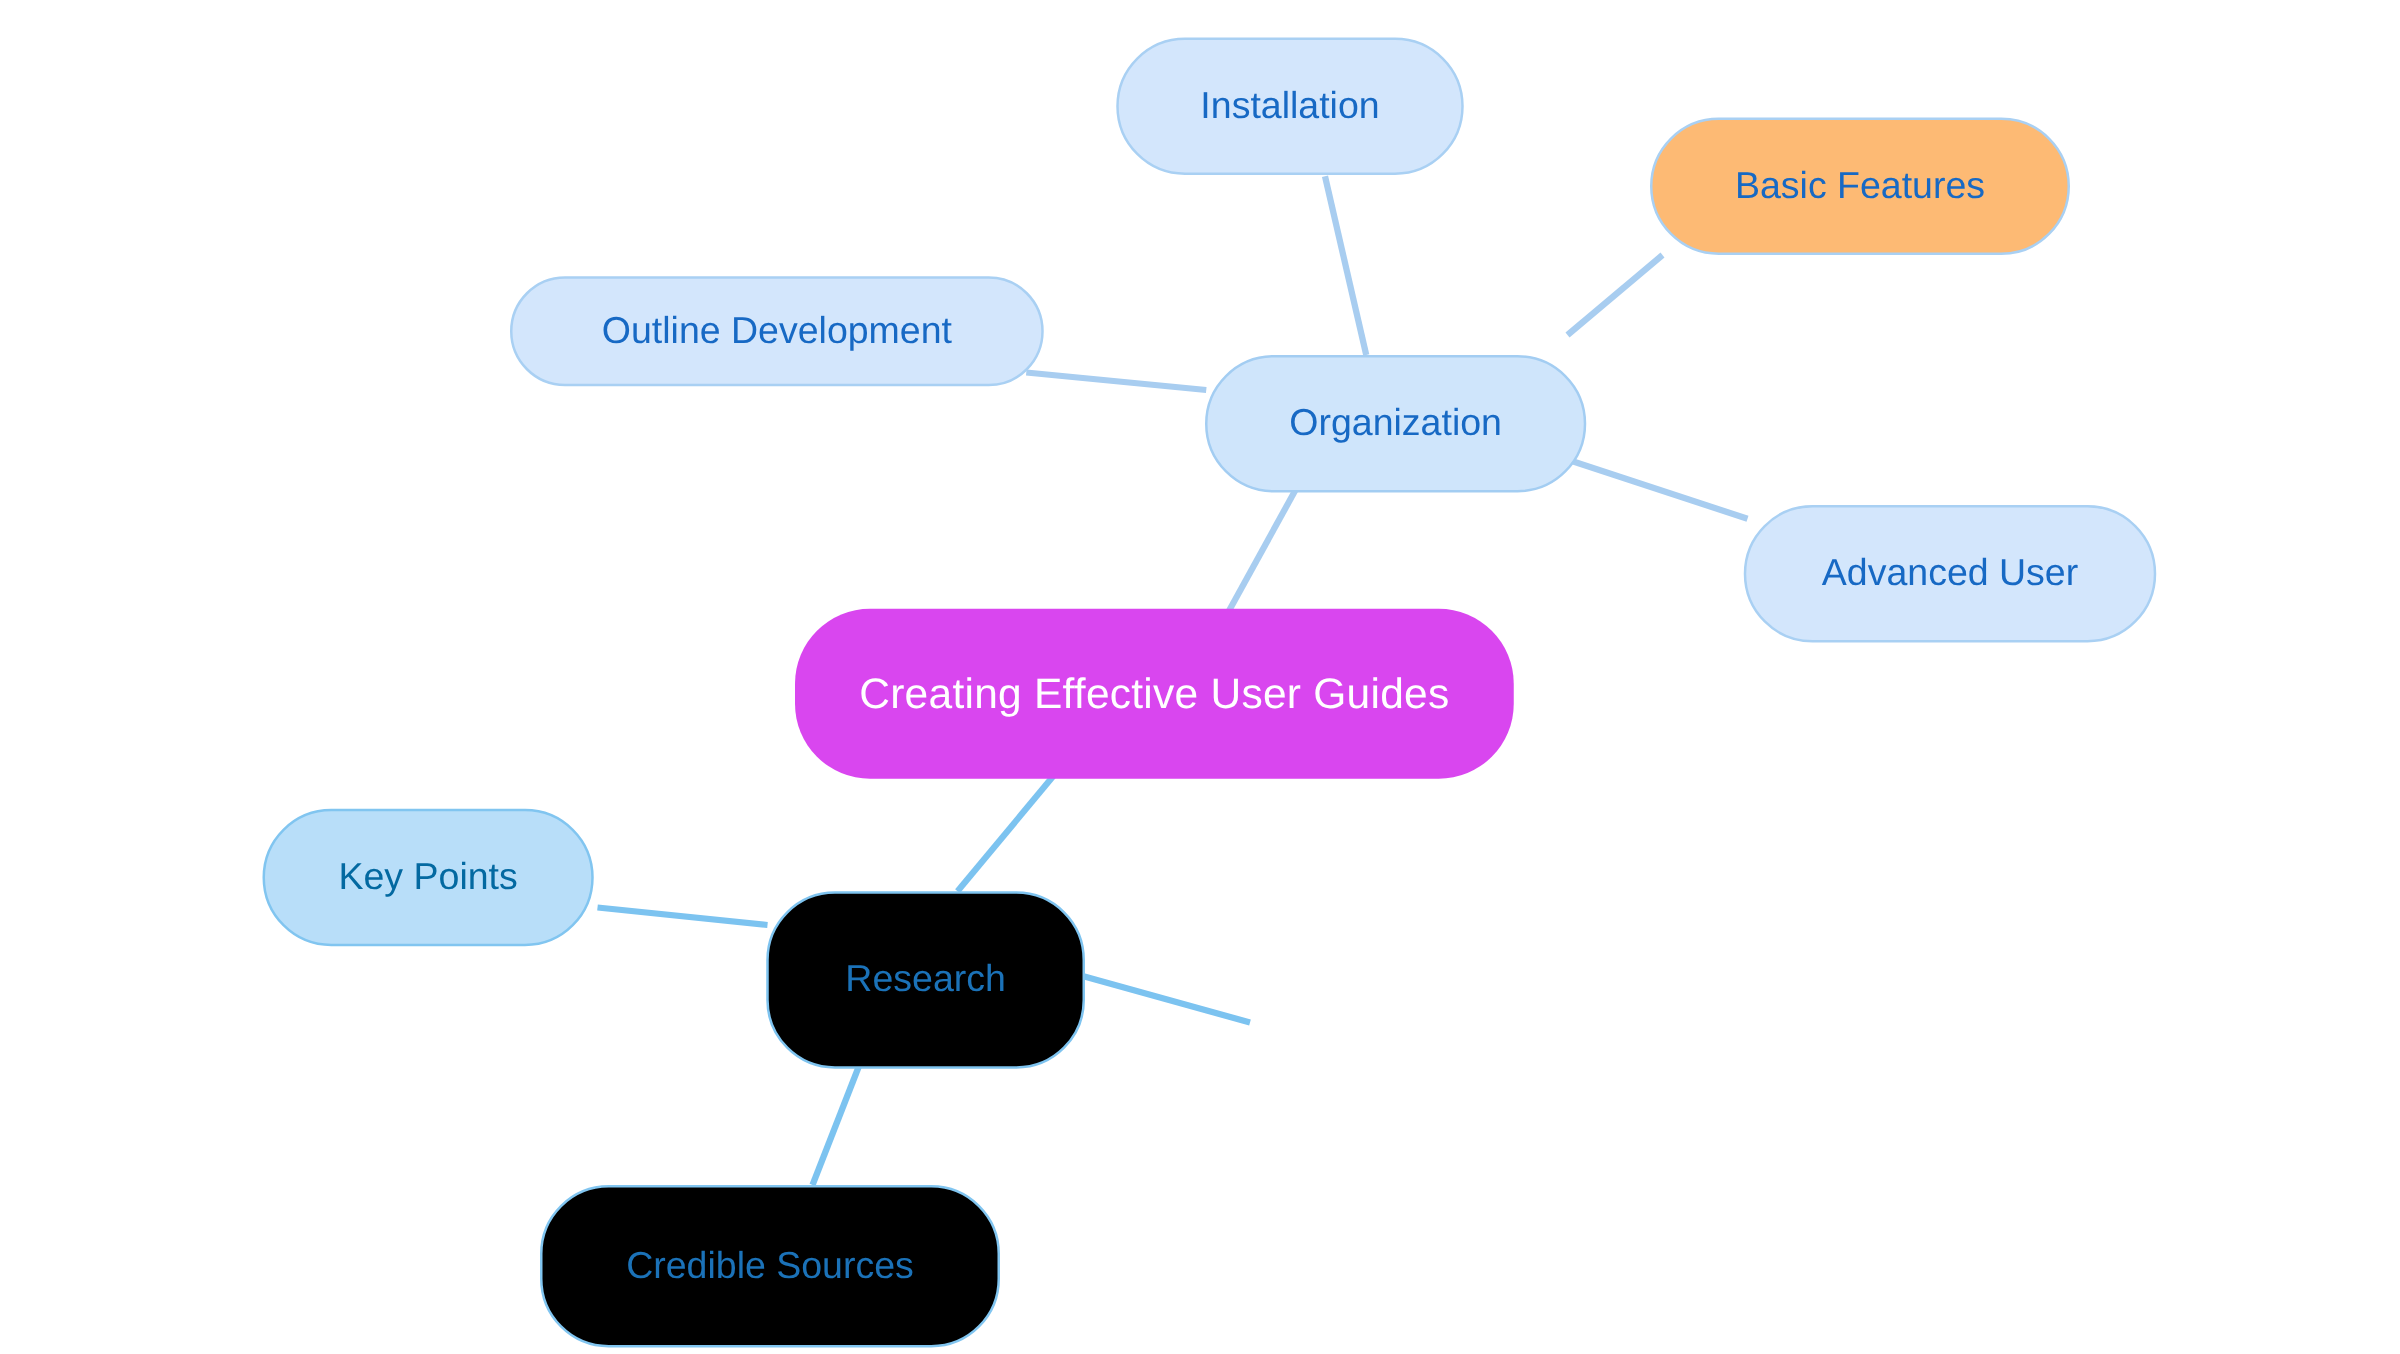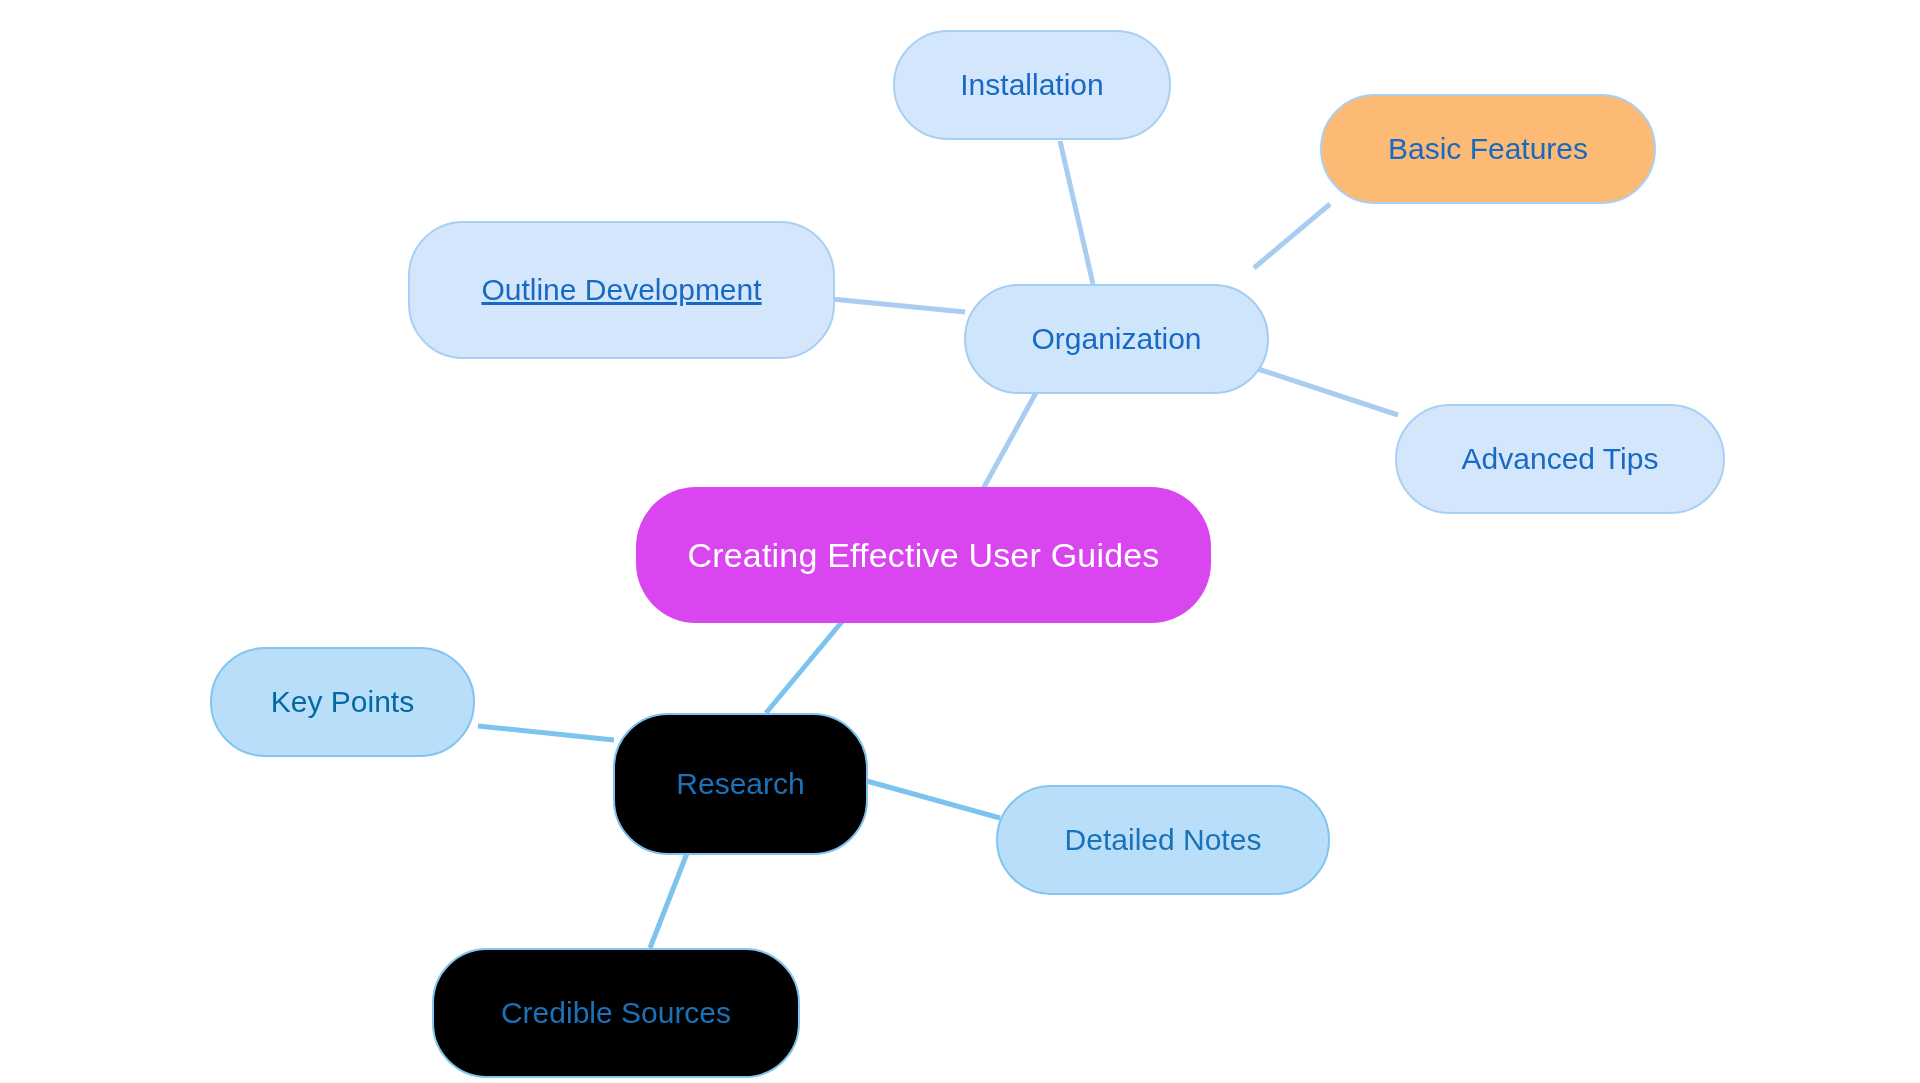--- a/index.html
+++ b/index.html
@@ -108,36 +108,33 @@
 
   <div class="node node-leaf-org" id="node-installation" style="left: 893px; top: 30px; width: 278px; height: 110px; border-radius: 55px; background: rgb(211, 230, 252); border-color: rgb(169, 208, 243); color: rgb(23, 105, 196);">
     <span class="node-label">Installation</span>
   </div>
 
   <div class="node node-leaf-org" id="node-basic-features" style="left: 1320px; top: 94px; width: 336px; height: 110px; border-radius: 55px; background: #fdba74; border-color: rgb(169, 208, 243); color: rgb(23, 105, 196);">
     <span class="node-label">Basic Features</span>
   </div>
 
   <div class="node node-leaf-org" id="node-advanced-tips" style="left: 1395px; top: 404px; width: 330px; height: 110px; border-radius: 55px; background: rgb(211, 230, 252); border-color: rgb(169, 208, 243); color: rgb(23, 105, 196);">
-    <span class="node-label">Advanced Tips</span>
+    <span class="node-label">Advanced User</span>
   </div>
 
-  <div class="node node-leaf-org" id="node-outline-development" style="left: 408px; top: 221px; width: 427px; height: 138px; border-radius: 55px; background: rgb(211, 230, 252); border-color: rgb(169, 208, 243); color: rgb(23, 105, 196); text-decoration: underline;">
+  <div class="node node-leaf-org" id="node-outline-development" style="left: 408px; top: 221px; width: 427px; height: 88px; border-radius: 55px; background: rgb(211, 230, 252); border-color: rgb(169, 208, 243); color: rgb(23, 105, 196);">
     <span class="node-label">Outline Development</span>
   </div>
 
   <div class="node node-branch-res" id="node-research" style="left: 613px; top: 713px; width: 255px; height: 142px; border-radius: 55px; background: #000000; border-color: rgb(126, 195, 239); color: rgb(27, 114, 184);">
     <span class="node-label">Research</span>
   </div>
 
   <div class="node node-leaf-res" id="node-key-points" style="left: 210px; top: 647px; width: 265px; height: 110px; border-radius: 55px; background: rgb(184, 222, 249); border-color: rgb(129, 197, 240); color: #0369a1;">
     <span class="node-label">Key Points</span>
   </div>
 
-  <div class="node node-leaf-res" id="node-detailed-notes" style="left: 996px; top: 785px; width: 334px; height: 110px; border-radius: 55px; background: rgb(184, 222, 249); border-color: rgb(129, 197, 240); color: rgb(27, 114, 184);">
-    <span class="node-label">Detailed Notes</span>
-  </div>
 
   <div class="node node-leaf-res" id="node-credible-sources" style="left: 432px; top: 948px; width: 368px; height: 130px; border-radius: 55px; background: #000000; border-color: rgb(129, 197, 240); color: rgb(27, 114, 184);">
     <span class="node-label">Credible Sources</span>
   </div>
 
 </div>
 
 </body></html>

